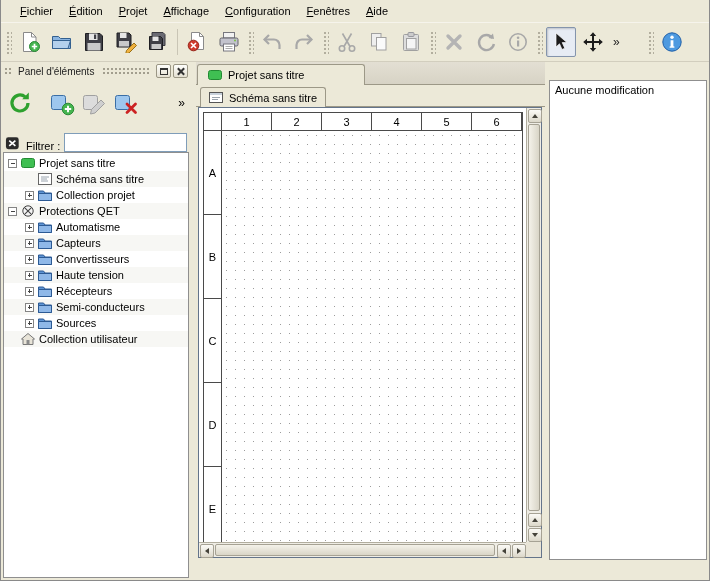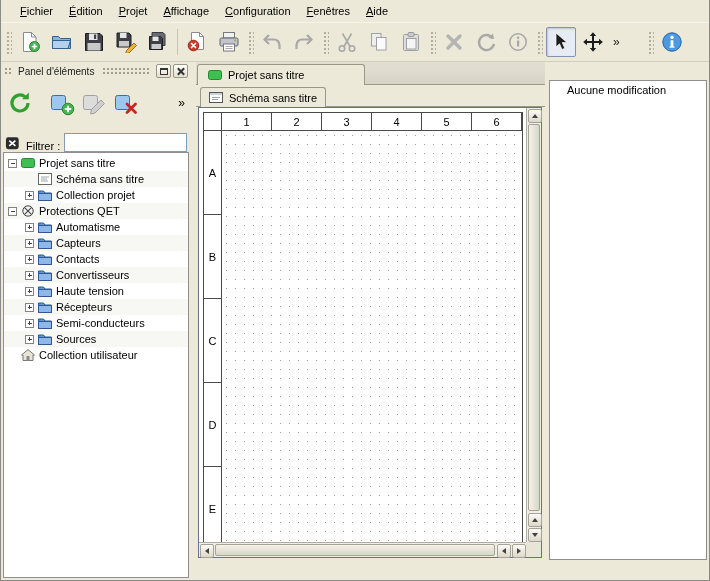--- a/index.html
+++ b/index.html
@@ -140,21 +140,21 @@
     border:1px solid #a6a294; border-radius:2px; }
   .tri { width:0; height:0; }
   .tri.up    { border-left:3.5px solid transparent; border-right:3.5px solid transparent; border-bottom:4.5px solid #44423a; }
   .tri.down  { border-left:3.5px solid transparent; border-right:3.5px solid transparent; border-top:4.5px solid #44423a; }
   .tri.left  { border-top:3.5px solid transparent; border-bottom:3.5px solid transparent; border-right:4.5px solid #44423a; }
   .tri.right { border-top:3.5px solid transparent; border-bottom:3.5px solid transparent; border-left:4.5px solid #44423a; }
 
   
   .right-panel { position:absolute; top:62px; left:546px; right:0; bottom:0; }
   .undo-list { position:absolute; top:18px; left:2px; right:2px; bottom:20px;
-    background:#fff; border:1px solid #8f8f8f; padding:3px 17px; font-size:11px; }
+    background:#fff; border:1px solid #8f8f8f; padding:3px 5px; font-size:11px; }
 </style>
 </head>
 <body>
 
 <div class="menu-bar">
   <span class="menu-item">Fichier</span>
   <span class="menu-item">Édition</span>
   <span class="menu-item">Projet</span>
   <span class="menu-item">Affichage</span>
   <span class="menu-item">Configuration</span>
@@ -461,30 +461,20 @@
     </div>
     <div class="tree-row lvl1">
       <span class="expander plus"></span>
       <span class="ticon">
           <svg viewBox="0 0 14 12">
             <path d="M0.5 2h5l1.5 2h6.5v7.5h-13z" fill="#5e94d4" stroke="#2c5a94"></path>
             <path d="M0.5 4.5h13v7h-13z" fill="#8fb8e8" stroke="#2c5a94"></path>
           </svg>
         </span>
       <span class="tlabel">Capteurs</span>
-    </div>
-    <div class="tree-row lvl1">
-      <span class="expander plus"></span>
-      <span class="ticon">
-          <svg viewBox="0 0 14 12">
-            <path d="M0.5 2h5l1.5 2h6.5v7.5h-13z" fill="#5e94d4" stroke="#2c5a94"></path>
-            <path d="M0.5 4.5h13v7h-13z" fill="#8fb8e8" stroke="#2c5a94"></path>
-          </svg>
-        </span>
-      <span class="tlabel">Contacts</span>
     </div>
     <div class="tree-row lvl1">
       <span class="expander plus"></span>
       <span class="ticon">
           <svg viewBox="0 0 14 12">
             <path d="M0.5 2h5l1.5 2h6.5v7.5h-13z" fill="#5e94d4" stroke="#2c5a94"></path>
             <path d="M0.5 4.5h13v7h-13z" fill="#8fb8e8" stroke="#2c5a94"></path>
           </svg>
         </span>
       <span class="tlabel">Convertisseurs</span>

